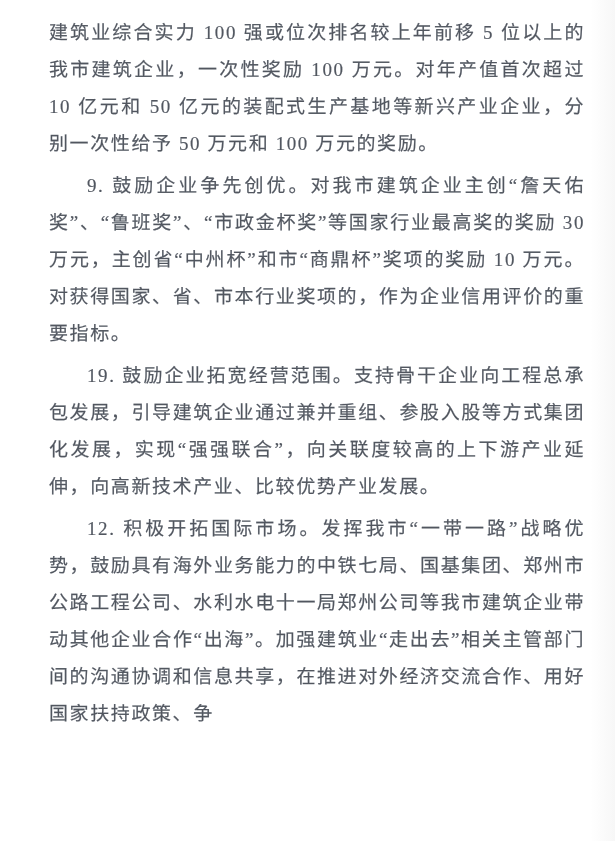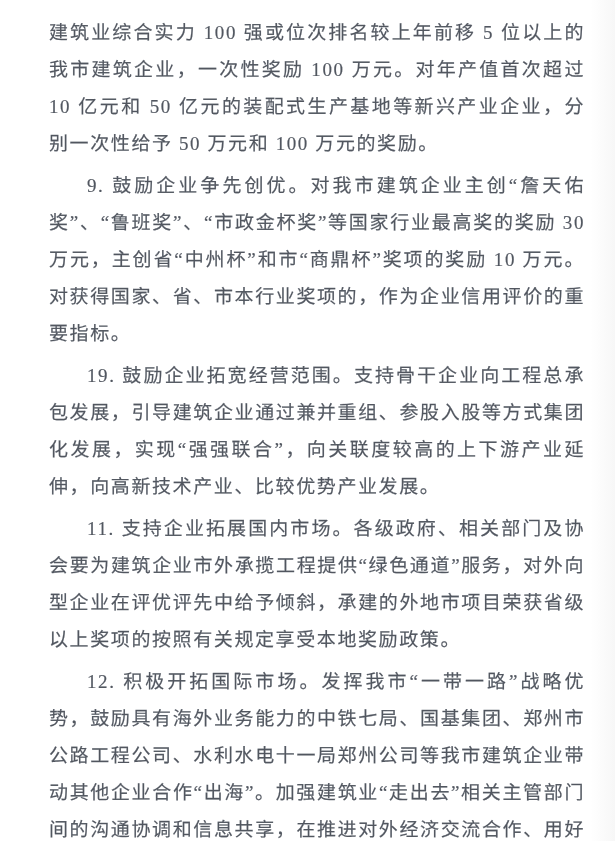--- a/index.html
+++ b/index.html
@@ -41,16 +41,15 @@
   }
 </style>
 </head>
 <body>
 
 <div class="page">
   <div class="doc-body">
       <div class="para no-indent">建筑业综合实力 100 强或位次排名较上年前移 5 位以上的我市建筑企业，一次性奖励 100 万元。对年产值首次超过 10 亿元和 50 亿元的装配式生产基地等新兴产业企业，分别一次性给予 50 万元和 100 万元的奖励。</div>
       <div class="para">9. 鼓励企业争先创优。对我市建筑企业主创“詹天佑奖”、“鲁班奖”、“市政金杯奖”等国家行业最高奖的奖励 30 万元，主创省“中州杯”和市“商鼎杯”奖项的奖励 10 万元。对获得国家、省、市本行业奖项的，作为企业信用评价的重要指标。</div>
       <div class="para">19. 鼓励企业拓宽经营范围。支持骨干企业向工程总承包发展，引导建筑企业通过兼并重组、参股入股等方式集团化发展，实现“强强联合”，向关联度较高的上下游产业延伸，向高新技术产业、比较优势产业发展。</div>
-      <div class="para">11. 支持企业拓展国内市场。各级政府、相关部门及协会要为建筑企业市外承揽工程提供“绿色通道”服务，对外向型企业在评优评先中给予倾斜，承建的外地市项目荣获省级以上奖项的按照有关规定享受本地奖励政策。</div>
       <div class="para">12. 积极开拓国际市场。发挥我市“一带一路”战略优势，鼓励具有海外业务能力的中铁七局、国基集团、郑州市公路工程公司、水利水电十一局郑州公司等我市建筑企业带动其他企业合作“出海”。加强建筑业“走出去”相关主管部门间的沟通协调和信息共享，在推进对外经济交流合作、用好国家扶持政策、争</div>
     </div>
 </div>
 
 </body></html>

